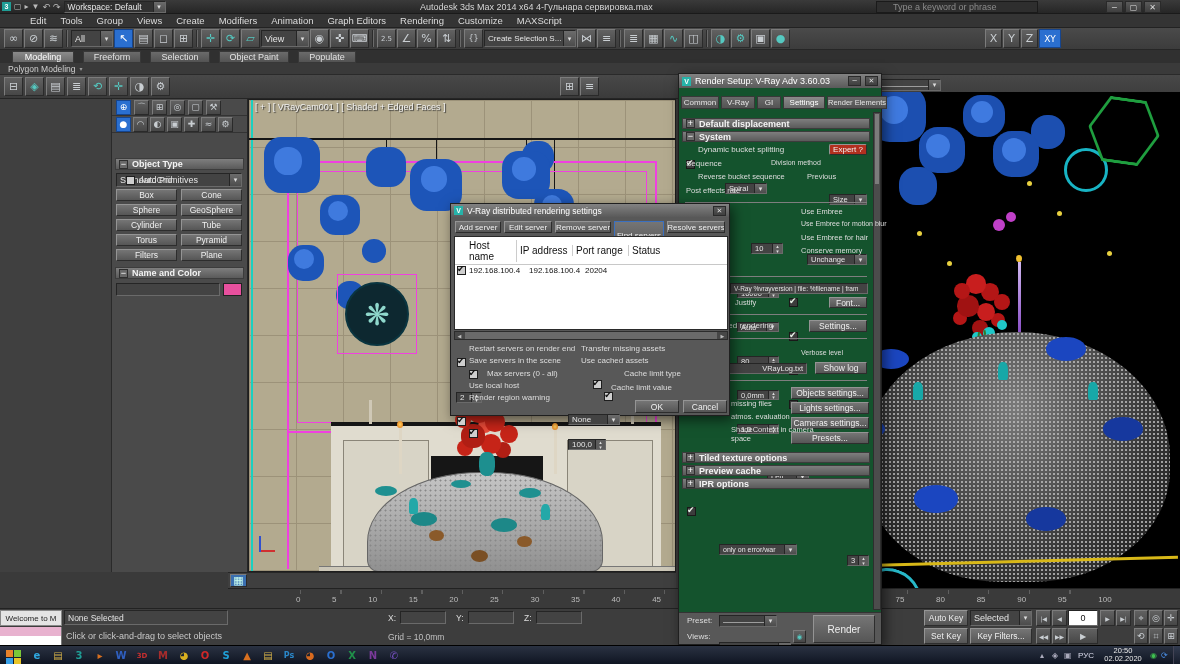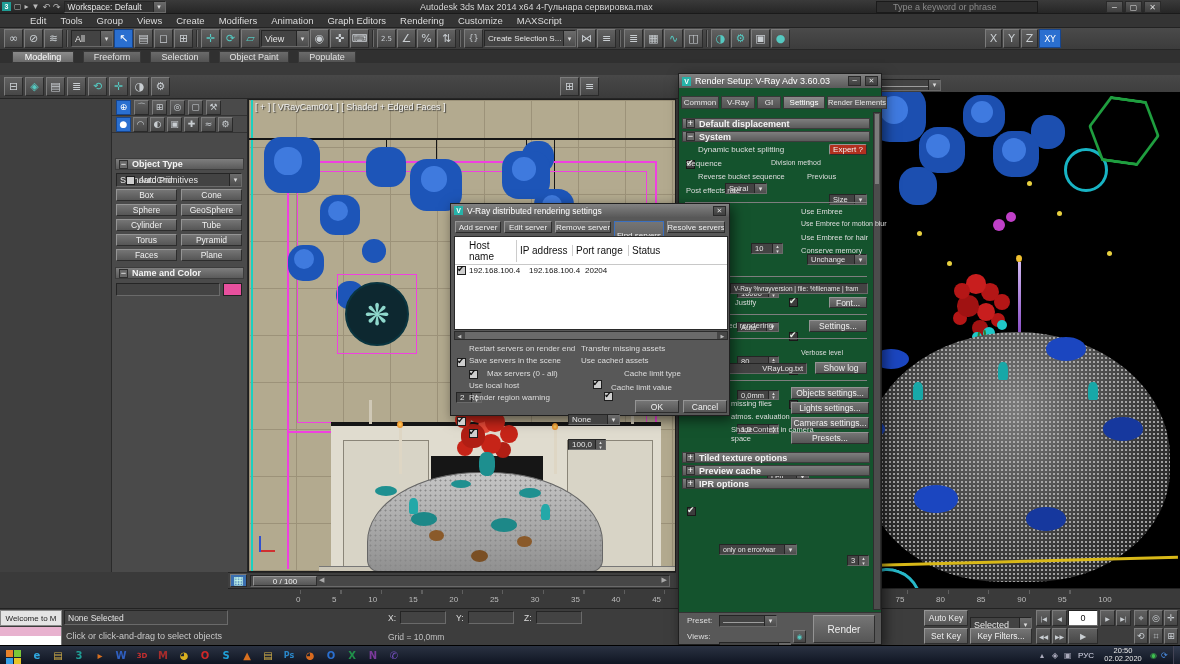--- a/index.html
+++ b/index.html
@@ -119,20 +119,24 @@
     <span style="width:118px"></span>
   </div>
 
   <div class="abs flex" style="left:0;top:50px;width:1180px;height:13px;background:#303030;gap:9px;padding-left:12px">
     <span class="tab on" style="width:62px;height:12px">Modeling</span>
     <span class="tab" style="width:58px;height:12px">Freeform</span>
     <span class="tab" style="width:60px;height:12px">Selection</span>
     <span class="tab" style="width:70px;height:12px">Object Paint</span>
     <span class="tab" style="width:58px;height:12px">Populate</span>
   </div>
+  <div class="abs flex" style="left:0;top:63px;width:1180px;height:12px;background:#3a3a3a;border-bottom:1px solid #2a2a2a;padding-left:8px">
+    <span style="font-size:8.5px;color:#cfcfcf">Polygon Modeling</span>
+    <span style="font-size:6px;margin-left:4px;color:#999">▾</span>
+  </div>
 
   <div class="abs flex" style="left:0;top:75px;width:1180px;height:24px;background:linear-gradient(#484848,#3b3b3b);border-bottom:1px solid #252525;gap:2px;padding-left:4px">
     <span class="ib">⊟</span>
     <span class="ib teal">◈</span>
     <span class="ib">▤</span>
     <span class="ib">≣</span>
     <span class="ib teal">⟲</span>
     <span class="ib teal">✛</span>
     <span class="ib">◑</span>
     <span class="ib">⚙</span>
@@ -177,21 +181,21 @@
       <span class="lbl" style="font-size:8.5px">AutoGrid</span>
     </div>
     <span class="abs db" style="left:4px;top:90px;width:61px;height:12px">Box</span>
     <span class="abs db" style="left:69px;top:90px;width:61px;height:12px">Cone</span>
     <span class="abs db" style="left:4px;top:105px;width:61px;height:12px">Sphere</span>
     <span class="abs db" style="left:69px;top:105px;width:61px;height:12px">GeoSphere</span>
     <span class="abs db" style="left:4px;top:120px;width:61px;height:12px">Cylinder</span>
     <span class="abs db" style="left:69px;top:120px;width:61px;height:12px">Tube</span>
     <span class="abs db" style="left:4px;top:135px;width:61px;height:12px">Torus</span>
     <span class="abs db" style="left:69px;top:135px;width:61px;height:12px">Pyramid</span>
-    <span class="abs db" style="left:4px;top:150px;width:61px;height:12px">Faces</span>
+    <span class="abs db" style="left:4px;top:150px;width:61px;height:12px">Filters</span>
     <span class="abs db" style="left:69px;top:150px;width:61px;height:12px">Plane</span>
     <div class="abs roh" style="left:3px;top:168px;width:129px;height:12px">
       <span class="mk">−</span>
       <span>Name and Color</span>
     </div>
     <span class="abs sf" style="left:4px;top:184px;width:104px;height:13px"></span>
     <span class="abs" style="left: 111px; top: 184px; width: 19px; height: 13px; border: 1px solid rgb(34, 34, 34); background: rgb(232, 80, 158);"></span>
   </div>
 
   <div class="abs" style="left:248px;top:99px;width:428px;height:473px;border:1px solid #1e1e1e;overflow:hidden;background:#b3aa8f">
@@ -254,25 +258,20 @@
     <div class="abs" style="left:0;top:0;width:26px;height:10px;border-radius:50%;box-shadow:20px 262px 0 5px #1b46c0,195px 252px 0 7px #1b46c0,252px 332px 0 7px #16389e,65px 402px 0 9px #1b46c0,175px 422px 0 7px #16389e,-4px 332px 0 5px #1b46c0"></div>
     <div class="abs" style="left:55px;top:290px;width:10px;height:18px;background:#17a8a8;border-radius:40% 40% 20% 20%"></div>
     <div class="abs" style="left:140px;top:270px;width:10px;height:18px;background:#17a8a8;border-radius:40% 40% 20% 20%"></div>
     <div class="abs" style="left:230px;top:290px;width:10px;height:18px;background:#17a8a8;border-radius:40% 40% 20% 20%"></div>
     <div class="abs" style="left:0;top:468px;width:320px;height:3px;background:#d8b818;transform:rotate(-1.5deg)"></div>
     <div class="abs" style="left:-6px;top:476px;width:70px;height:70px;border:3px solid transparent;border-left-color:#28b8c8;border-top-color:#28b8c8;border-radius:50%;transform:rotate(20deg)"></div>
   </div>
 
   <div class="abs" style="left:228px;top:572px;width:448px;height:16px;background:#3f3f3f;border-top:1px solid #262626;z-index:2">
     <span class="abs ib" style="left:2px;top:1px;width:17px;height:13px;background:#3a6fb0;color:#cfe">▦</span>
-    <div class="abs sf" style="left:22px;top:2px;width:420px;height:12px;background:#474747">
-      <span class="abs db" style="left:2px;top:0;width:64px;height:10px;font-size:8px">0 / 100</span>
-      <span class="abs" style="left:68px;top:0;font-size:7px;color:#aaa">◀</span>
-      <span class="abs" style="right:2px;top:0;font-size:7px;color:#aaa">▶</span>
-    </div>
   </div>
 
   <div class="abs" style="left:228px;top:588px;width:952px;height:20px;background:#3a3a3a;border-top:1px solid #222;z-index:2">
     <div class="abs" style="left:72px;top:1px;width:810px;height:4px;background-image:repeating-linear-gradient(90deg,#5f5f5f 0 1px,transparent 1px 40.5px)"></div>
     <div class="abs flex" style="left:68px;top:6px;width:816px;justify-content:space-between">
       <span class="tick-num">0</span>
         <span class="tick-num">5</span>
         <span class="tick-num">10</span>
         <span class="tick-num">15</span>
         <span class="tick-num">20</span>
@@ -304,21 +303,21 @@
     </div>
     <span class="abs lbl" style="left:66px;top:22px;font-size:9px;color:#c8c8c8">Click or click-and-drag to select objects</span>
     <span class="abs lbl" style="left:388px;top:4px;font-size:8.5px">X:</span>
     <span class="abs sf" style="left:400px;top:2px;width:46px;height:13px"></span>
     <span class="abs lbl" style="left:456px;top:4px;font-size:8.5px">Y:</span>
     <span class="abs sf" style="left:468px;top:2px;width:46px;height:13px"></span>
     <span class="abs lbl" style="left:524px;top:4px;font-size:8.5px">Z:</span>
     <span class="abs sf" style="left:536px;top:2px;width:46px;height:13px"></span>
     <span class="abs lbl" style="left:388px;top:23px;font-size:8.5px;color:#c0c0c0">Grid = 10,0mm</span>
     <span class="abs db" style="left:924px;top:1px;width:44px;height:16px">Auto Key</span>
-    <span class="abs dd" style="left:970px;top:8px;width:62px;height:16px">Selected</span>
+    <span class="abs dd" style="left:970px;top:1px;width:62px;height:16px">Selected</span>
     <span class="abs db" style="left:924px;top:19px;width:44px;height:16px">Set Key</span>
     <span class="abs db" style="left:970px;top:19px;width:62px;height:16px">Key Filters...</span>
     <span class="abs ib sm" style="left:1036px;top:1px;width:15px;height:16px;font-size:6px">|◀</span>
     <span class="abs ib sm" style="left:1052px;top:1px;width:15px;height:16px;font-size:6px">◀</span>
     <span class="abs sf" style="left:1068px;top:1px;width:30px;height:16px;background:#fff;color:#111;justify-content:center">0</span>
     <span class="abs ib sm" style="left:1100px;top:1px;width:15px;height:16px;font-size:6px">▶</span>
     <span class="abs ib sm" style="left:1116px;top:1px;width:15px;height:16px;font-size:6px">▶|</span>
     <span class="abs ib sm" style="left:1036px;top:19px;width:15px;height:16px;font-size:6px">◀◀</span>
     <span class="abs ib sm" style="left:1052px;top:19px;width:15px;height:16px;font-size:6px">▶▶</span>
     <span class="abs ib sm" style="left:1068px;top:19px;width:30px;height:16px;font-size:8px">▶</span>

